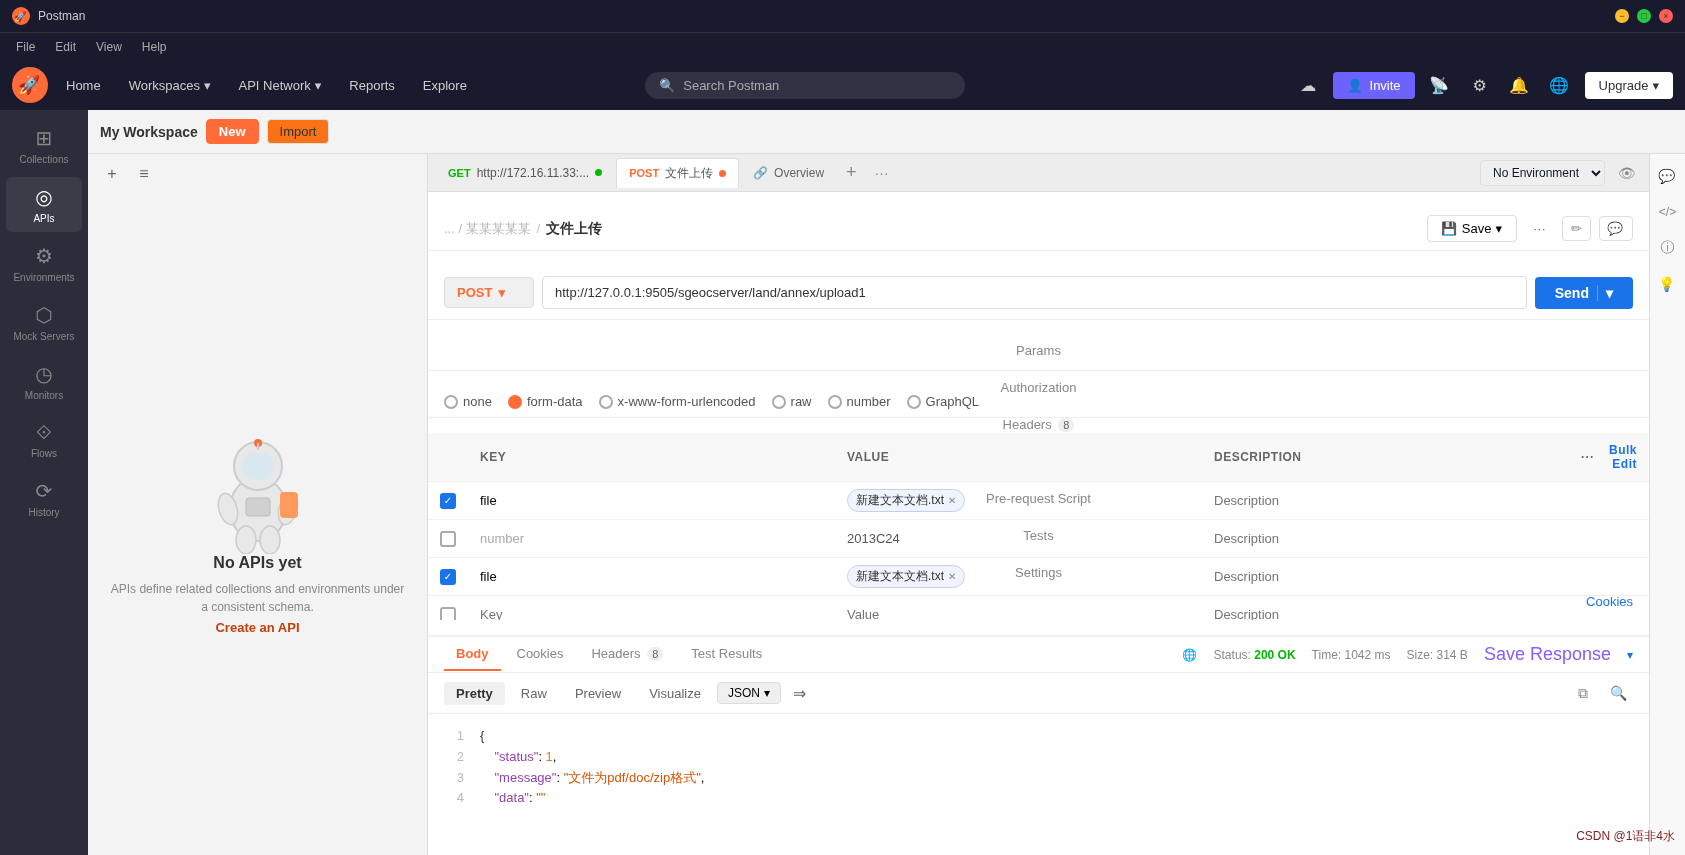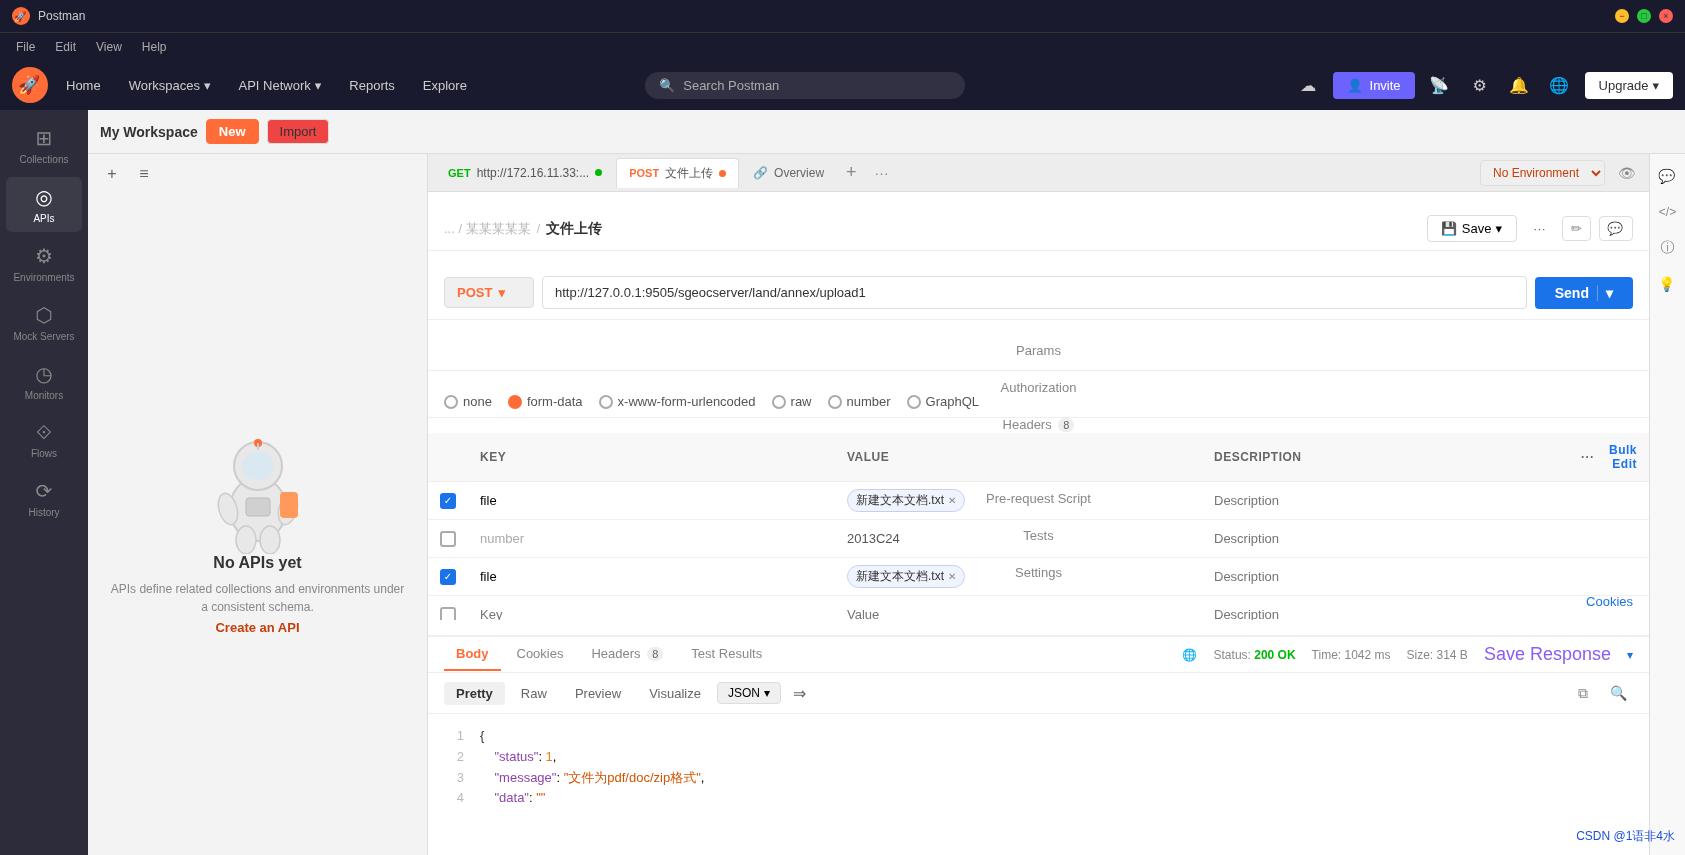--- a/index.html
+++ b/index.html
@@ -38,21 +38,21 @@
     .sidebar-item.active { color: #fff; background: rgba(255,255,255,0.08); }
     .sidebar-icon { font-size: 20px; }
     .sidebar-label { font-size: 10px; text-align: center; }
 
     
     .content-area { flex: 1; display: flex; flex-direction: column; overflow: hidden; }
 
     
     .workspace-bar { height: 44px; background: #f3f3f3; border-bottom: 1px solid #ddd; display: flex; align-items: center; padding: 0 12px; gap: 8px; flex-shrink: 0; }
     .workspace-title { font-size: 14px; font-weight: 600; color: #333; flex: 0 0 auto; }
-    .ws-btn { border: 1px solid #ddd; background: #ef4444; border-radius: 4px; padding: 4px 12px; font-size: 13px; cursor: pointer; color: #333; }
+    .ws-btn { border: 1px solid #ddd; background: #f97316; border-radius: 4px; padding: 4px 12px; font-size: 13px; cursor: pointer; color: #333; }
     .ws-btn.primary { background: #ff6c37; color: white; border-color: #ff6c37; font-weight: 600; }
 
     
     .panels-row { display: flex; height: calc(100% - 44px); }
 
     
     .left-panel { width: 340px; background: #f3f3f3; border-right: 1px solid #ddd; display: flex; flex-direction: column; flex-shrink: 0; }
     .left-panel-header { display: flex; align-items: center; padding: 8px 12px; gap: 8px; }
     .left-panel-add { width: 24px; height: 24px; display: flex; align-items: center; justify-content: center; font-size: 16px; cursor: pointer; color: #666; border-radius: 4px; }
     .left-panel-content { flex: 1; display: flex; align-items: center; justify-content: center; flex-direction: column; padding: 20px; }
@@ -310,21 +310,21 @@
             <span style="font-size:12px;color:#555;">文件上传</span>
             <span class="dot"></span>
           </div>
           <div class="overview-tab">
             <span>🔗</span>
             <span>Overview</span>
           </div>
           <div class="tab-plus">+</div>
           <div class="tab-more">···</div>
           <div style="margin-left:auto;display:flex;align-items:center;gap:8px;">
-            <select style="border:1px solid #ddd;border-radius:4px;padding:4px 8px;font-size:12px;color:#c2410c;">
+            <select style="border:1px solid #ddd;border-radius:4px;padding:4px 8px;font-size:12px;color:#0f172a;">
               <option>No Environment</option>
             </select>
             <div class="ri-btn">👁</div>
           </div>
         </div>
 
         <div class="breadcrumb">
           <span class="bc-text" style="color:#bbb;font-size:13px;">... / 某某某某某</span>
           <span class="bc-sep">/</span>
           <span class="bc-current">文件上传</span>
@@ -541,13 +541,13 @@
         <div class="ri-btn">💬</div>
         <div class="ri-btn" style="font-size:12px;">&lt;/&gt;</div>
         <div class="ri-btn">ⓘ</div>
         <div class="ri-btn">💡</div>
       </div>
 
     </div>
   </div>
 </div>
 
-<div style="position:fixed;bottom:10px;right:10px;font-size:12px;color:#1d4ed8;pointer-events:none;">CSDN @1语非4水</div>
+<div style="position:fixed;bottom:10px;right:10px;font-size:12px;color:#7f1d1d;pointer-events:none;">CSDN @1语非4水</div>
 
 </body></html>

